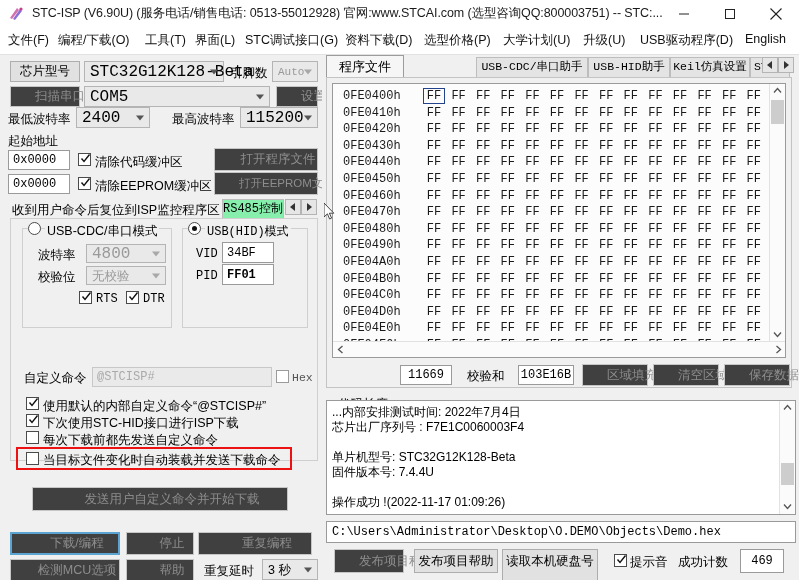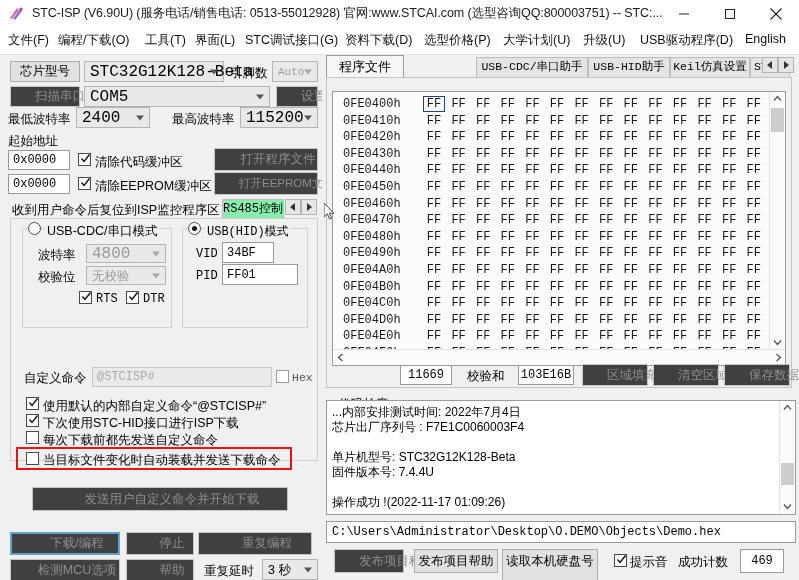--- a/index.html
+++ b/index.html
@@ -72,21 +72,21 @@
 
   .tabstrip{position:absolute;left:0;top:0;width:477px;height:22px;}
   .tab{position:absolute;top:2px;height:20px;background:#e4e4e4;border:1px solid #bdbdbd;border-bottom:none;
        box-sizing:border-box;font-size:11.5px;font-family:"Liberation Mono","DejaVu Sans Mono",monospace;
        text-align:center;line-height:18px;cursor:default;white-space:nowrap;overflow:hidden;}
   .tab.sel{top:0;height:24px;line-height:22px;background:#f6f6f6;border-color:#9c9c9c;
        font-family:"Liberation Sans","DejaVu Sans",sans-serif;font-size:13px;}
 
   .panel{position:absolute;background:#f0f0f0;border:1px solid #c4c4c4;box-sizing:border-box;}
 
-  .hexwrap{position:absolute;background:#fcfcfc;border:1px solid #9a9a9a;box-sizing:border-box;overflow:hidden;margin-top:8px;}
+  .hexwrap{position:absolute;background:#fcfcfc;border:1px solid #9a9a9a;box-sizing:border-box;overflow:hidden;}
   .hexrow{position:absolute;left:0;height:16px;line-height:16px;white-space:nowrap;
     font-family:"Liberation Mono","DejaVu Sans Mono",monospace;font-size:12px;color:#1a1a1a;}
   .hexaddr{position:absolute;left:10px;}
   .hexcell{position:absolute;width:18px;text-align:center;}
   .hexsel{position:absolute;border:1px solid #22428c;box-sizing:border-box;}
 
   .sbv{position:absolute;width:15px;background:#fbfbfb;border-left:1px solid #e2e2e2;}
   .sbh{position:absolute;height:15px;background:#fbfbfb;border-top:1px solid #e2e2e2;}
   .sbthumb{position:absolute;background:#cdcdcd;}
   .sbarrow{position:absolute;background:#fbfbfb;color:#5a5a5a;font-size:9px;text-align:center;cursor:default;}
@@ -252,21 +252,21 @@
     <div class="rad" style="left:188px;top:167px;">
       <i class="dot"></i>
     </div>
     <div class="lbl lbl-mono" style="left:205px;top:168px;background:#f0f0f0;padding:0 2px;font-size:12px;">USB(HID)模式</div>
 
     <div class="lbl lbl-mono" style="left:196px;top:192px;font-size:12px;">VID</div>
     <div class="txtin" style="left:222px;top:187px;width:52px;height:21px;">
       <span class="val">34BF</span>
     </div>
     <div class="lbl lbl-mono" style="left:196px;top:214px;font-size:12px;">PID</div>
-    <div class="txtin" style="left:222px;top:209px;width:76px;height:21px;">
+    <div class="txtin" style="left:222px;top:209px;width:52px;height:21px;font-weight:bold;">
       <span class="val">FF01</span>
     </div>
 
     <div class="lbl" style="left:24px;top:315px;">自定义命令</div>
     <div class="txtin flat" style="left:92px;top:312px;width:180px;height:20px;">
       <span class="val ph">@STCISP#</span>
     </div>
     <div class="cbx dim" style="left:276px;top:315px;"></div>
     <div class="lbl lbl-mono" style="left:292px;top:316px;font-size:11.5px;color:#555;">Hex</div>
 

